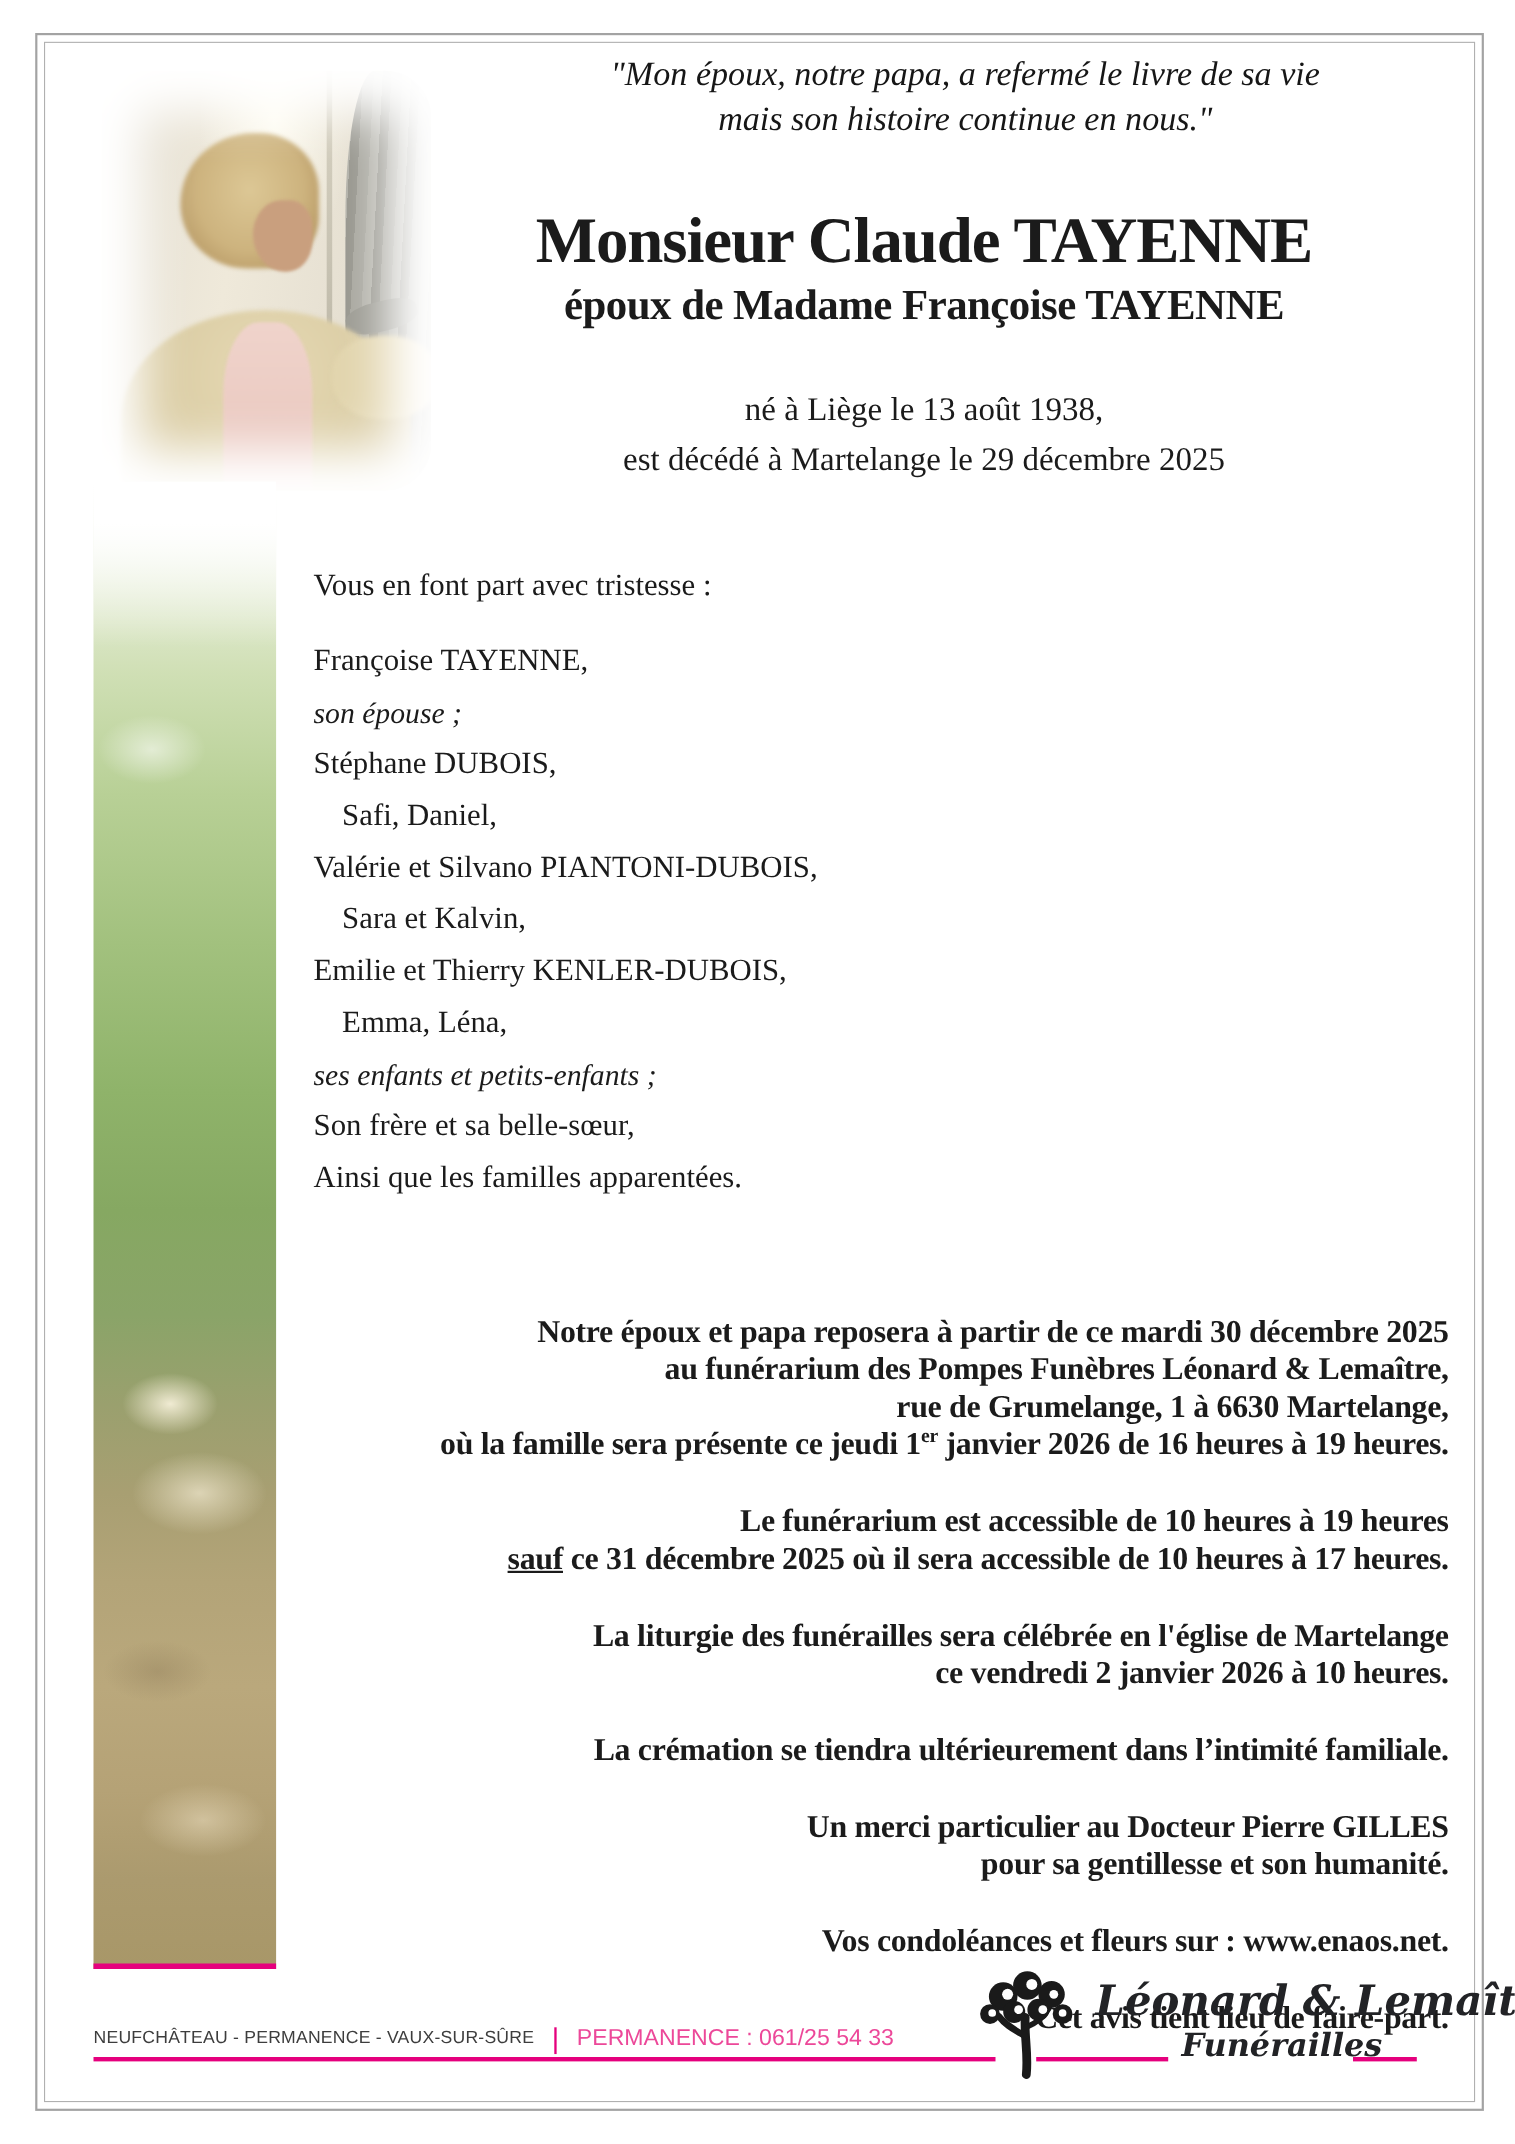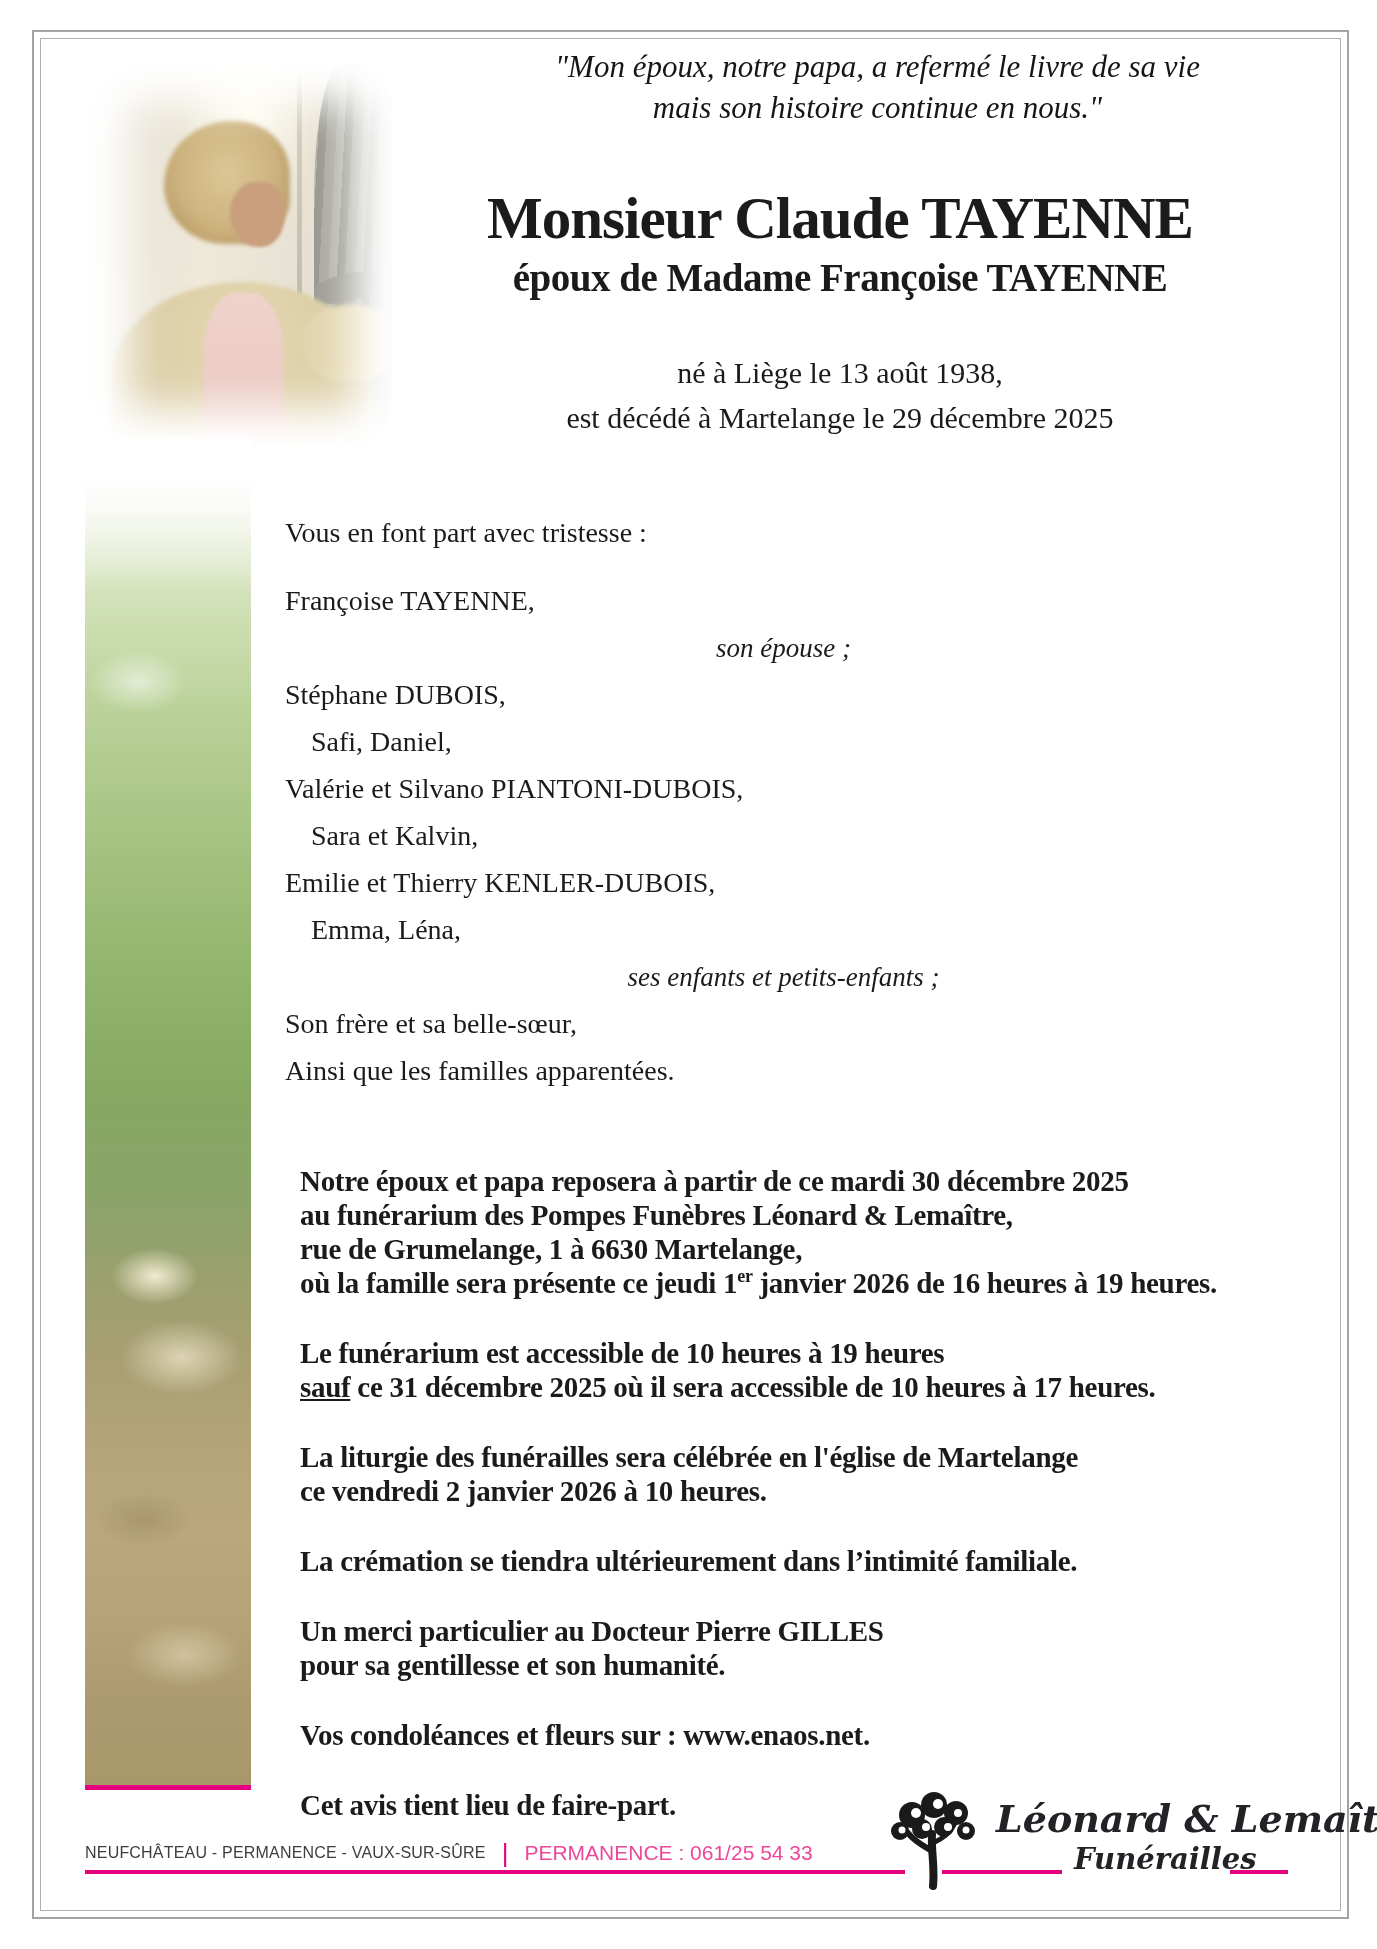--- a/index.html
+++ b/index.html
@@ -57,24 +57,24 @@
   .names{left:340px;top:186px;width:1000px;text-align:center;}
   .title{font-size:59px;font-weight:bold;line-height:64px;letter-spacing:-1px;}
   .subtitle{font-size:39px;font-weight:bold;line-height:44px;margin-top:6px;letter-spacing:-0.5px;}
   .dates{left:340px;top:350px;width:1000px;text-align:center;font-size:30px;line-height:45px;}
 
   
   .family{left:285px;top:516px;right:95px;font-size:28px;line-height:34px;}
   .family .mb-big{margin-bottom:34px;}
   .family .mb{margin-bottom:13px;}
   .family .indent{padding-left:26px;}
-  .family .role{text-align:center;font-style:italic;font-size:27px;}
-
-  
-  .ceremony{left:300px;top:1164px;right:60px;text-align:left;font-weight:bold;
+  .family .role{text-align:left;font-style:italic;font-size:27px;}
+
+  
+  .ceremony{left:300px;top:1194px;right:60px;text-align:right;font-weight:bold;
     font-size:29px;line-height:34px;letter-spacing:-0.3px;}
   .ceremony p{margin:0 0 36px 0;}
   .ceremony sup{font-size:0.62em;vertical-align:super;line-height:0;}
   .u{text-decoration:underline;}
 
   
   .footer-left{left:85px;top:1840px;display:flex;align-items:center;
     font-family:"Liberation Sans",sans-serif;}
   .regions{font-size:16px;letter-spacing:0.2px;color:#3d3d3d;}
   .footer-sep{color:#e5007d;font-size:26px;font-weight:300;margin:0 16px;line-height:26px;}

